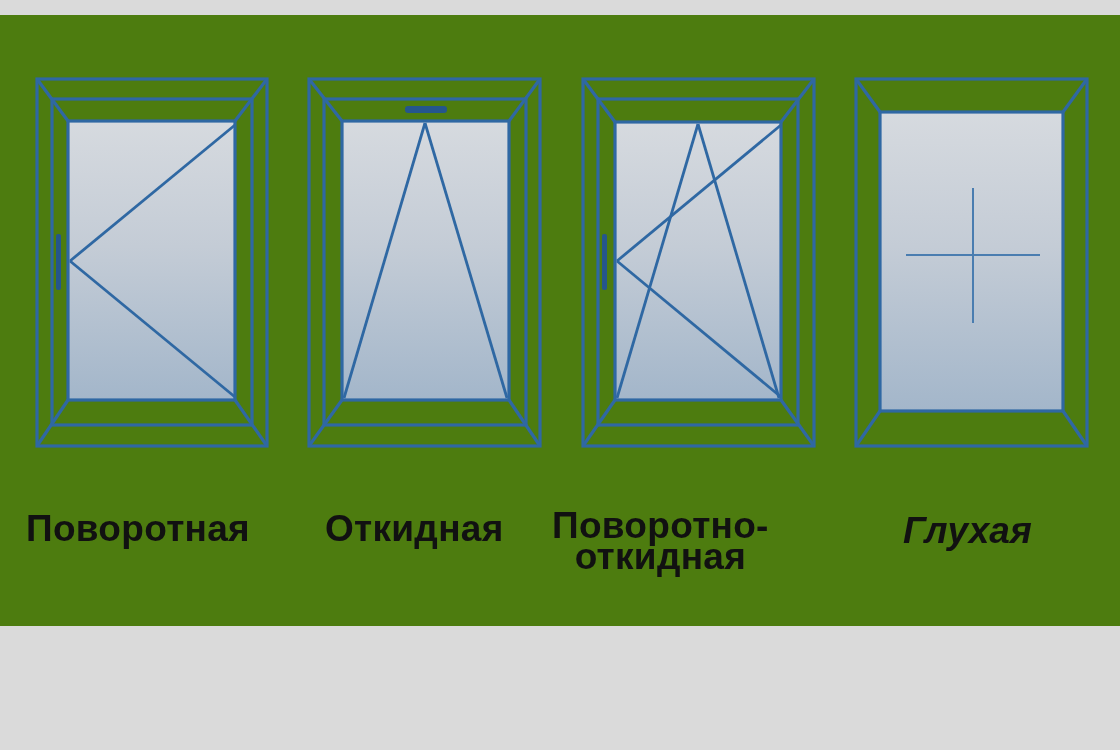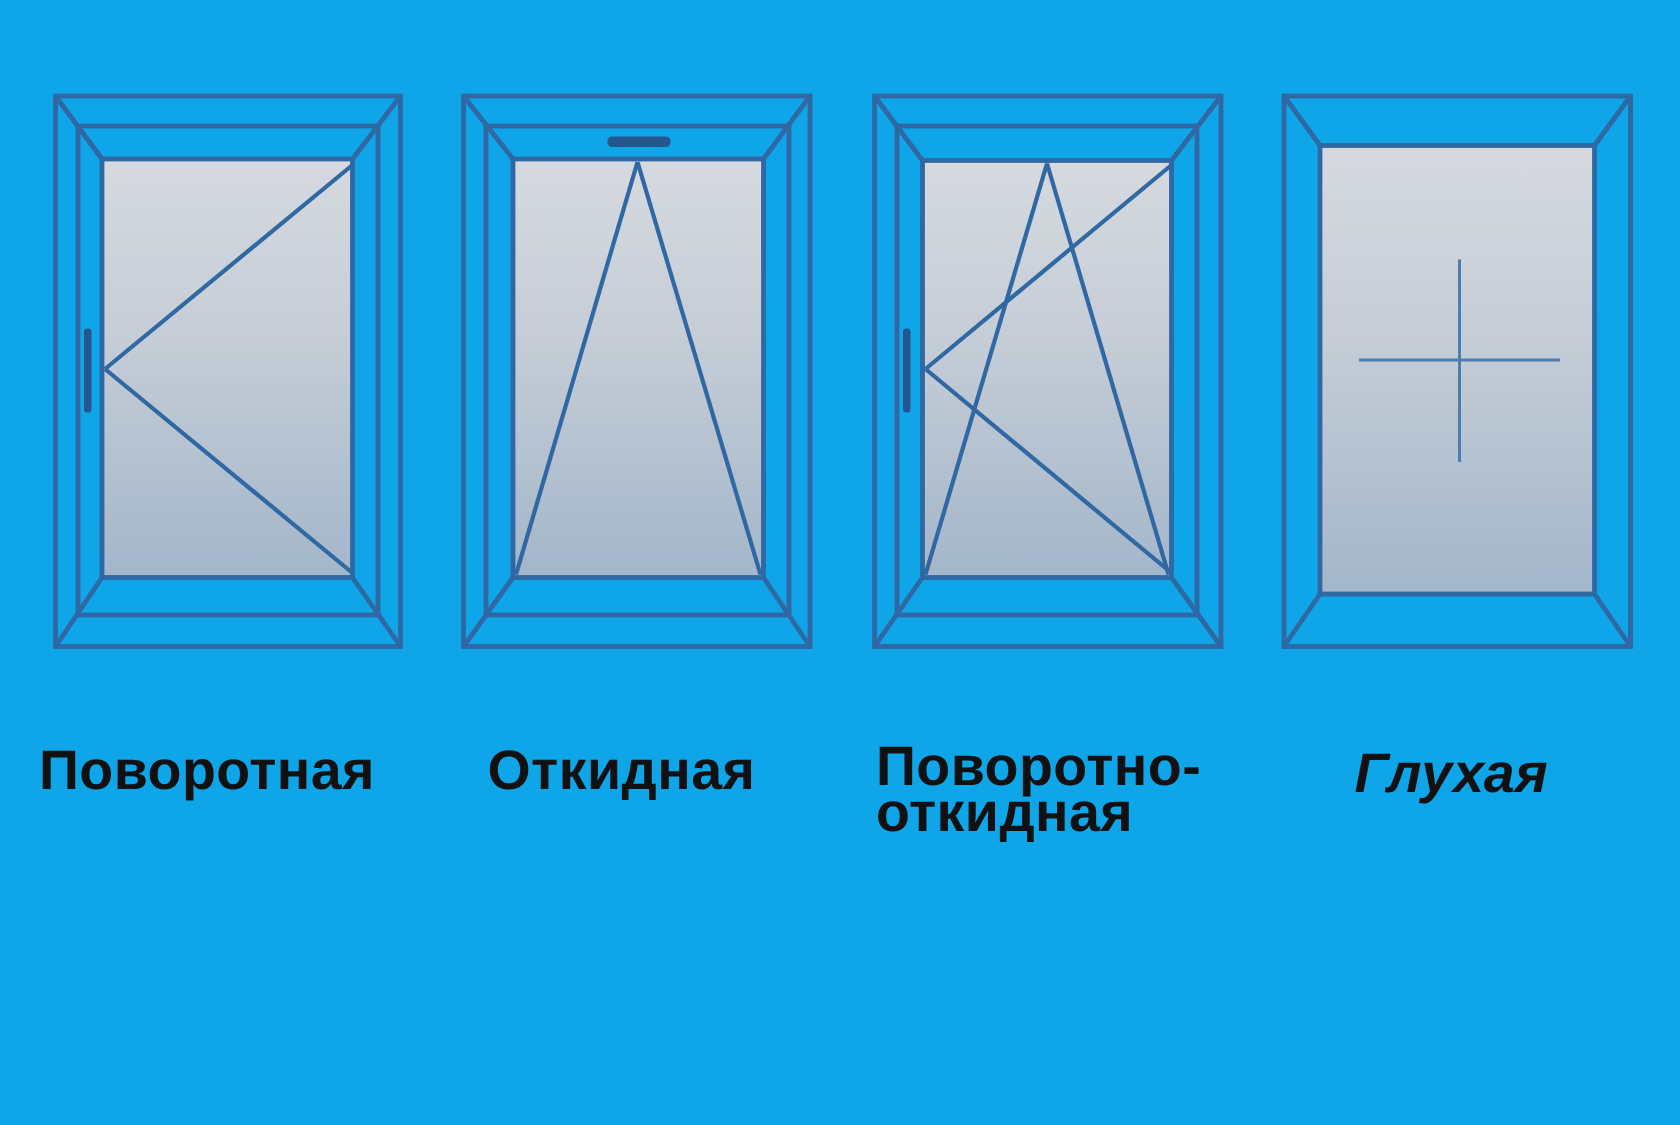--- a/index.html
+++ b/index.html
@@ -6,43 +6,44 @@
       margin: 0;
       padding: 0;
       width: 1120px;
       height: 750px;
       overflow: hidden;
       background: #dadada;
     }
     .canvas {
       position: relative;
       width: 1120px;
-      height: 750px;
-      background: #0ea5e9;
+      height: 611px;
+      background: #4d7c0f;
+      margin-top: 15px;
     }
     svg.windows {
       position: absolute;
       left: 0;
       top: 0;
       width: 1120px;
       height: 750px;
     }
     .label {
       position: absolute;
       font-family: "Liberation Sans", "DejaVu Sans", sans-serif;
       font-weight: bold;
       font-size: 37px;
       color: #111111;
       line-height: 31px;
       white-space: nowrap;
       letter-spacing: 0.3px;
     }
     .lbl-1 { left: 26px; top: 498px; }
     .lbl-2 { left: 325px; top: 498px; }
-    .lbl-3 { left: 584px; top: 495px; }
+    .lbl-3 { left: 552px; top: 495px; text-align: center; }
     .lbl-3 .line2 { display: block; }
     .lbl-4 { left: 903px; top: 500px; font-style: italic; }
   </style>
 </head>
 <body>
 
 <div class="canvas">
 
   <svg class="windows" viewBox="0 0 1120 750" xmlns="http://www.w3.org/2000/svg">
     <defs>

